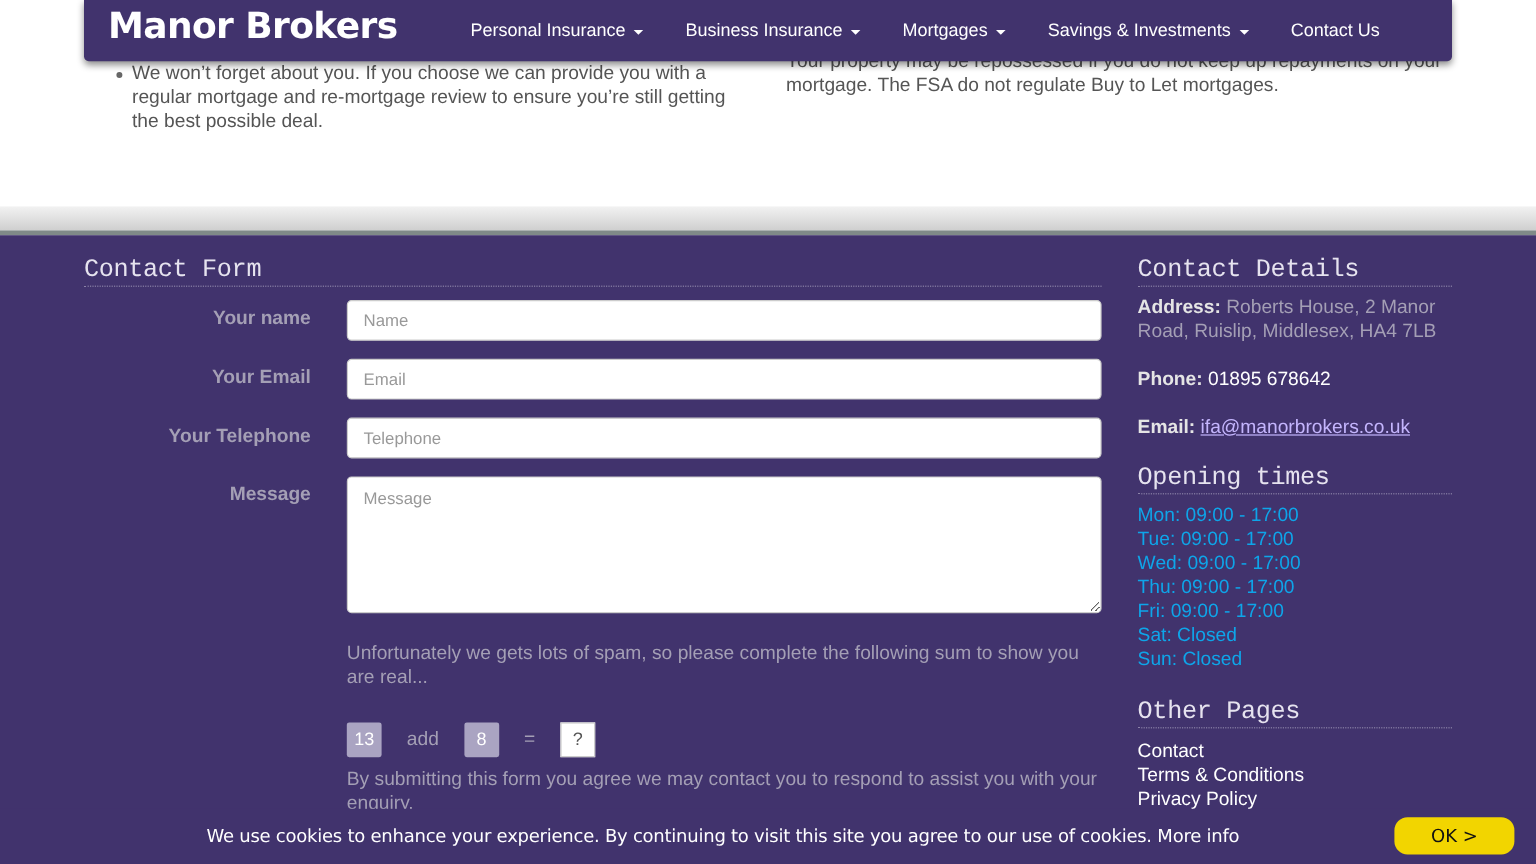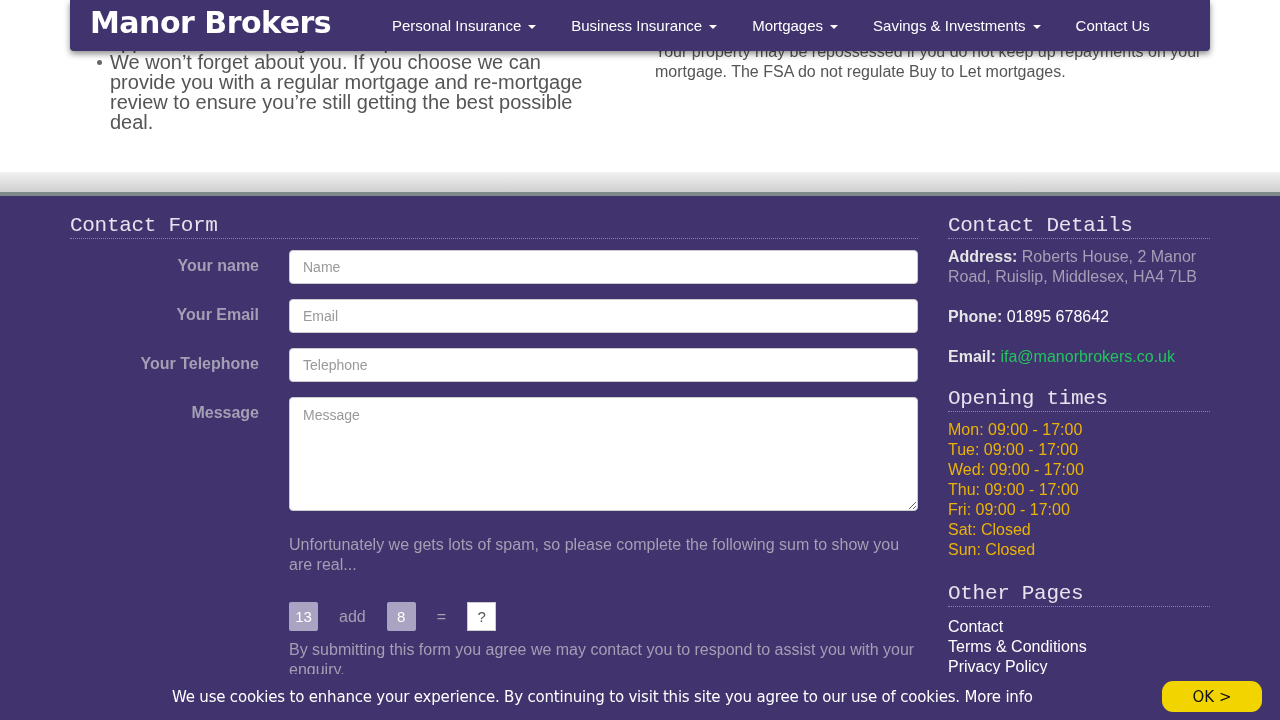--- a/index.html
+++ b/index.html
@@ -10,21 +10,21 @@
       position: relative;
       color: #555;
     }
     
     .top-content {
       position: absolute; left: 0; top: 0; width: 1280px; height: 172px;
       background: #fff;
     }
     .top-col-left {
       position: absolute; left: 92px; top: 32px; width: 520px;
-      font-size: 20px; line-height: 20px; color: #555;
+      font-size: 16px; line-height: 20px; color: #555;
     }
     .top-col-left ul { list-style: none; }
     .top-col-left li { position: relative; padding-left: 18px; }
     .top-col-left li.bullet::before {
       content: ""; position: absolute; left: 5px; top: 8px;
       width: 5px; height: 5px; border-radius: 50%; background: #666;
     }
     .top-col-right {
       position: absolute; left: 655px; top: 42px; width: 560px;
       font-size: 16px; line-height: 20px; color: #555;
@@ -108,22 +108,22 @@
     .cap-word { margin: 0 5px; }
     .cap-answer {
       width: 29px; height: 29px; background: #fff; border: 1px solid #ccc;
       text-align: center; line-height: 27px; font-size: 15px; color: #555;
     }
     
     .details { position: absolute; left: 948px; top: 18px; width: 262px; }
     .detail-p { font-size: 16px; line-height: 20px; color: #a49fb5; }
     .detail-p b { color: #e5e5e5; }
     .white { color: #fff; }
-    .link-white { color: #22c55e; }
-    .hours { font-size: 16px; line-height: 20px; color: #eab308; }
+    .link-white { color: #c4b5fd; text-decoration: underline; }
+    .hours { font-size: 16px; line-height: 20px; color: #0ea5e9; }
     .page-link { font-size: 16px; line-height: 20px; color: #fff; display: block; cursor: pointer; }
     
     .cookie-bar {
       position: absolute; left: 0; top: 674px; width: 1280px; height: 46px;
       background: #41336d; z-index: 6;
     }
     .cookie-text {
       position: absolute; left: 172px; top: 14px;
       font-family: "DejaVu Sans", sans-serif; font-size: 15px; color: #fff;
       letter-spacing: -0.2px;

